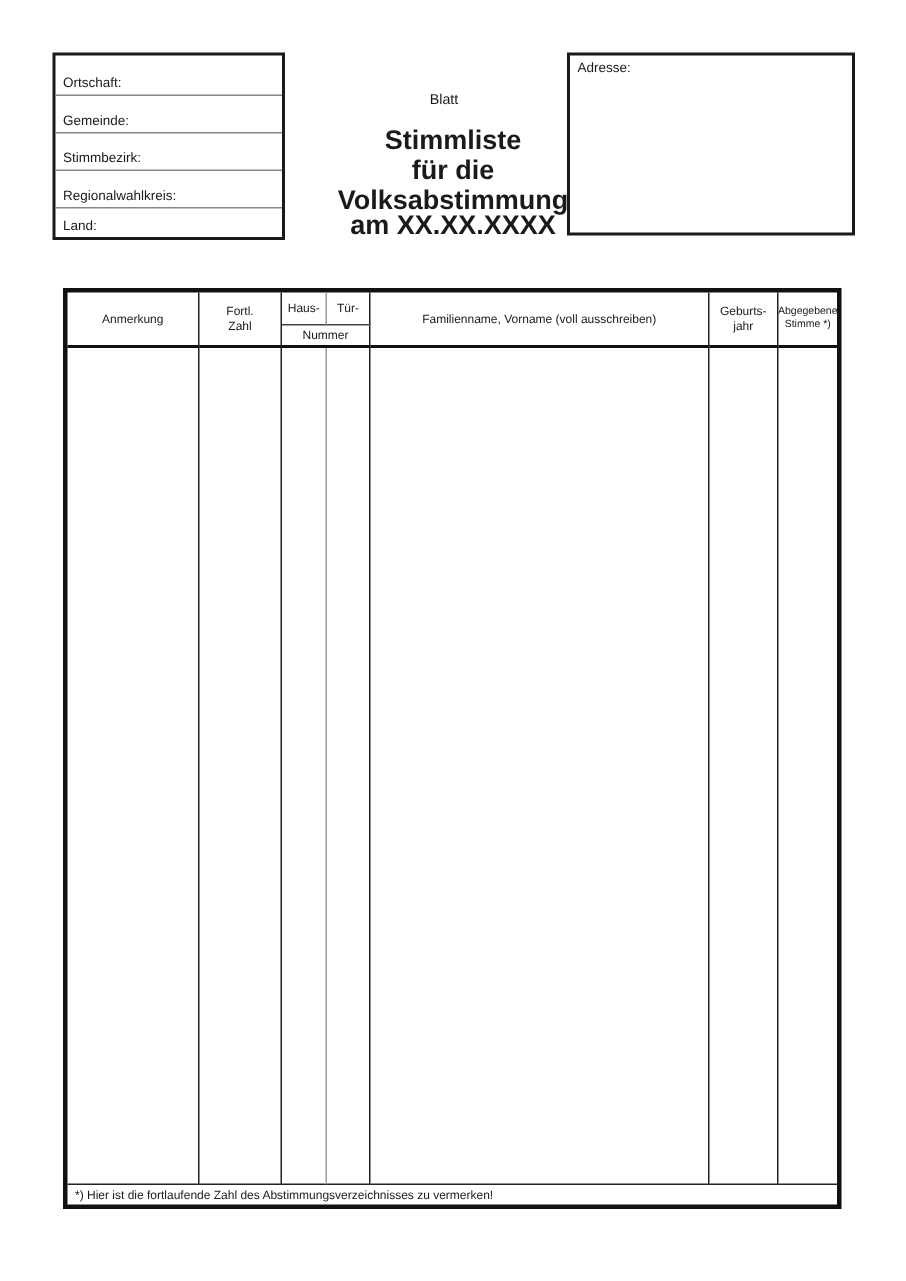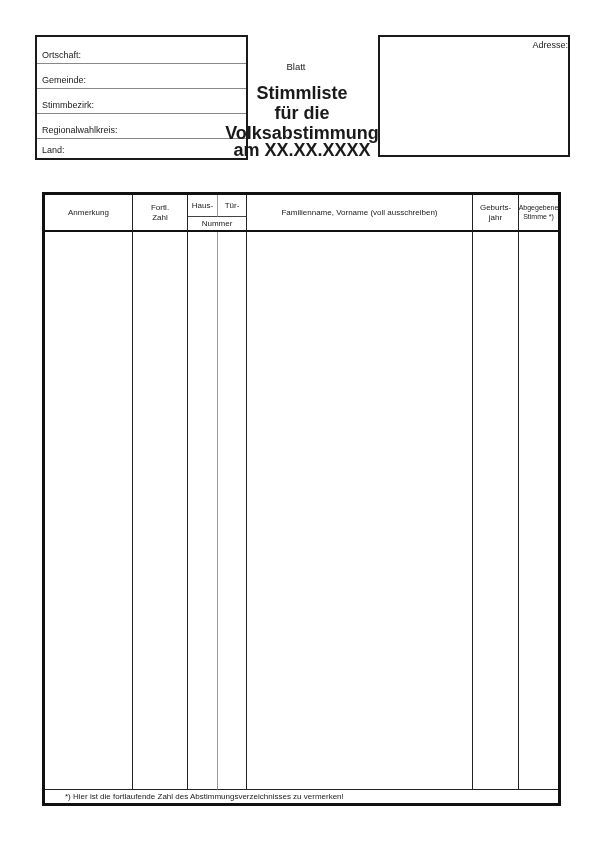--- a/index.html
+++ b/index.html
@@ -10,21 +10,21 @@
     background: #ffffff;
     font-family: "Liberation Sans", "DejaVu Sans", sans-serif;
     color: #1a1a1a;
     overflow: hidden;
   }
 
   
   .left-box {
     position: absolute;
     left: 35px; top: 35px;
-    width: 213px; height: 125px;
+    width: 155px; height: 125px;
     border: 2px solid #1a1a1a;
     box-sizing: border-box;
     display: flex;
     flex-direction: column;
   }
   .fbox-row {
     display: flex;
     align-items: flex-end;
     padding: 0 0 3px 5px;
     font-size: 9px;
@@ -61,21 +61,21 @@
     box-sizing: border-box;
     display: flex;
     flex-direction: column;
   }
   .rbox-sec {
     padding: 3px 0 0 5px;
     font-size: 9px;
     box-sizing: border-box;
   }
   .rbox-sec.s1 { height: 44px; border-bottom: 1px solid #888; }
-  .rbox-sec.s2 { flex: 1; text-align: right; }
+  .rbox-sec.s2 { flex: 1; }
 
   
   .vtable {
     position: absolute;
     left: 42px; top: 192px;
     width: 519px; height: 614px;
     border: 3px solid #111;
     box-sizing: border-box;
     display: grid;
     grid-template-columns: 88px 55px 30px 29px 226px 46px 1fr;
@@ -109,21 +109,21 @@
 
   .body-cell { grid-row: 3; }
   .bc1 { grid-column: 1; } .bc2 { grid-column: 2; } .bc3 { grid-column: 3; }
   .bc4 { grid-column: 4; } .bc5 { grid-column: 5; } .bc6 { grid-column: 6; }
   .bc7 { grid-column: 7; }
 
   .footnote-row {
     grid-column: 1 / 8; grid-row: 4;
     display: flex;
     align-items: center;
-    padding-left: 20px;
+    padding-left: 5px;
     font-size: 8px;
     box-sizing: border-box;
   }
 </style>
 </head>
 <body>
 
 <div class="page">
 
   <div class="left-box">

